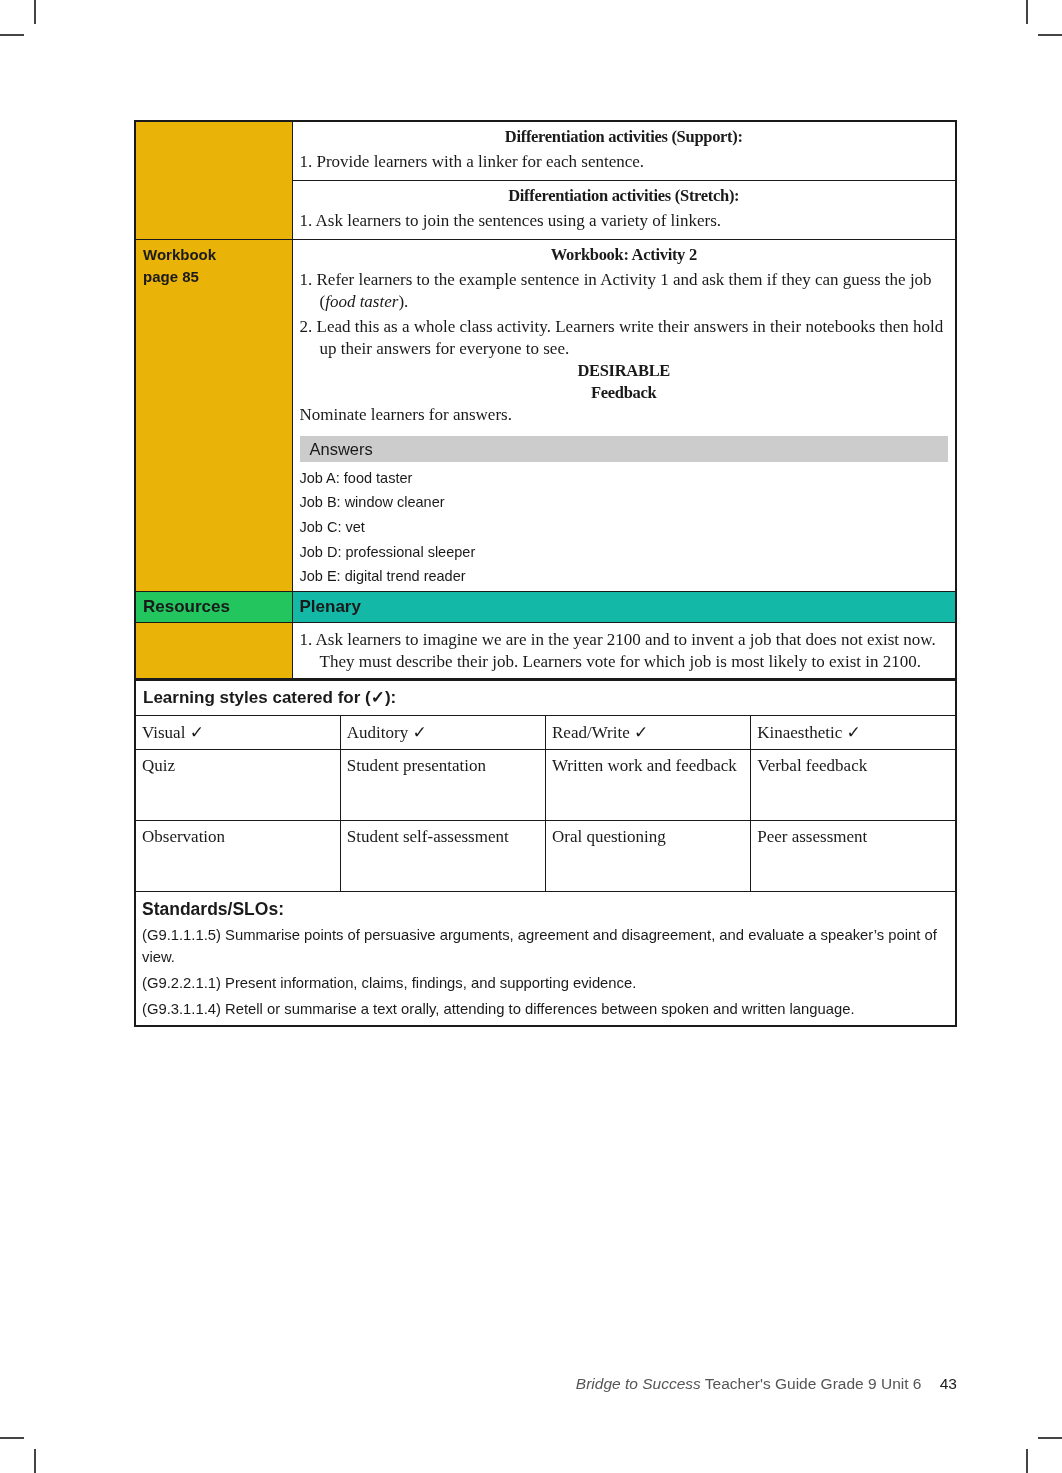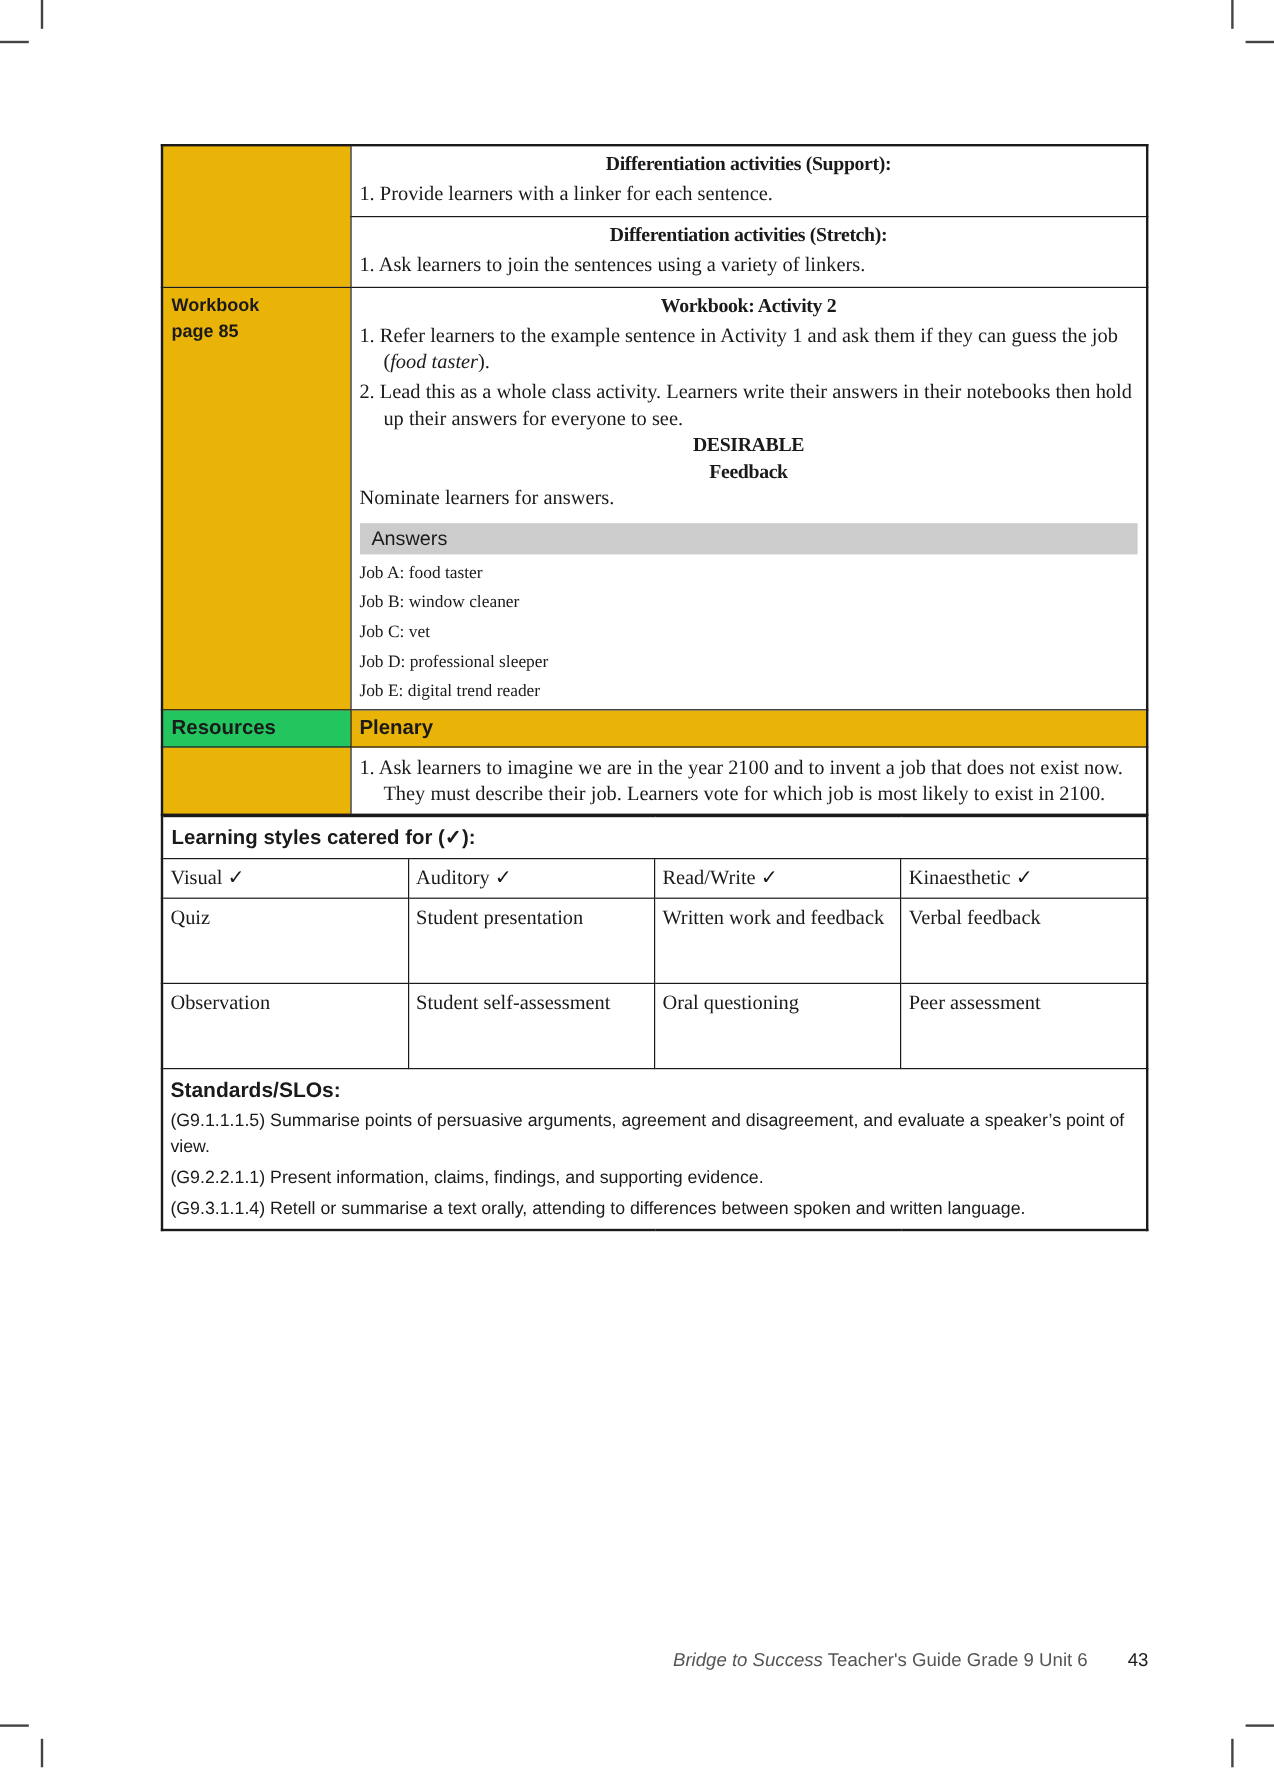--- a/index.html
+++ b/index.html
@@ -28,26 +28,26 @@
 
     .answers-head {
       margin: 10px 0 4px 0;
       background: #cccccc;
       font-family: "Liberation Sans", sans-serif;
       font-size: 16.5px;
       padding: 1px 10px;
       line-height: 24px;
     }
     .answers-list div {
-      font-family: Liberation Serif, serif;
+      font-family: Liberation Sans, sans-serif;
       font-size: 14.5px;
       line-height: 24.7px;
     }
 
-    .plenary-head td { background: #eab308; }
+    .plenary-head td { background: #14b8a6; }
     .plenary-head .leftcol { background: #22c55e; }
     .sans-head { font-family: "Liberation Sans", sans-serif; font-weight: bold; font-size: 17px; line-height: 24px; padding: 3px 7px; }
 
     table.grid {
       width: 100%;
       border-collapse: collapse;
       table-layout: fixed;
       border-left: 2px solid #1a1a1a;
       border-right: 2px solid #1a1a1a;
       border-bottom: 2px solid #1a1a1a;
@@ -64,21 +64,21 @@
 
     .footer {
       position: absolute;
       right: 105px; top: 1375px;
       font-family: "Liberation Sans", sans-serif;
       font-size: 15.5px;
       color: #555;
       white-space: nowrap;
     }
     .footer .italic { font-style: italic; }
-    .footer .pagenum { color: #1a1a1a; margin-left: 29px; }
+    .footer .pagenum { color: #1a1a1a; margin-left: 14px; }
   </style>
 </head>
 <body>
 
 <div class="crop v" style="left:34px; top:0;"></div>
 <div class="crop h" style="left:0; top:34px;"></div>
 <div class="crop v" style="left:1026px; top:0;"></div>
 <div class="crop h" style="left:1038px; top:34px;"></div>
 <div class="crop h" style="left:0; top:1437px;"></div>
 <div class="crop v" style="left:34px; top:1449px;"></div>

